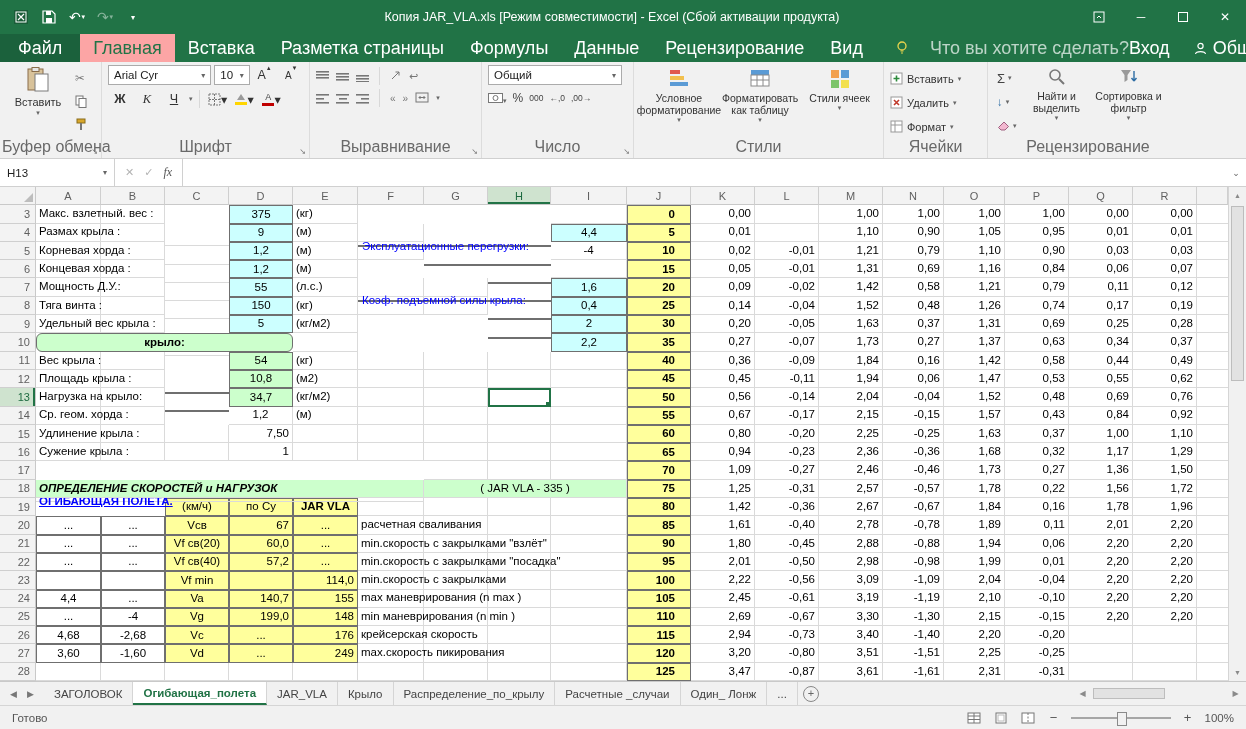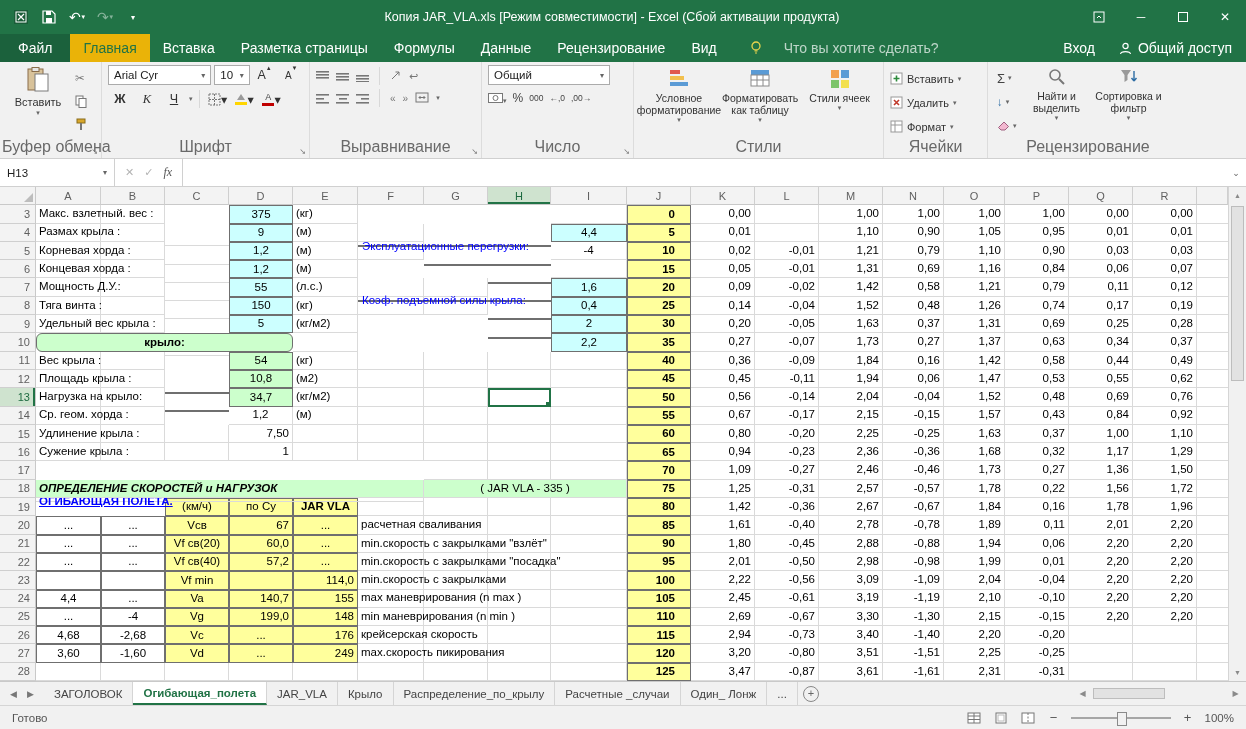--- a/index.html
+++ b/index.html
@@ -11,25 +11,25 @@
   .titlebar{height:34px;background:#217346;color:#fff;display:flex;align-items:center;flex:0 0 auto;}
   .qat{display:flex;align-items:center;gap:2px;padding-left:8px;}
   .qbtn{width:26px;height:26px;display:flex;align-items:center;justify-content:center;font-size:14px;color:#fff;}
   .qbtn .arr{font-size:7px;margin-left:1px;}
   .dim{opacity:.45;}
   .title-text{flex:1;text-align:center;font-size:12.5px;white-space:nowrap;overflow:hidden;}
   .capbtns{display:flex;height:100%;}
   .cap{width:42px;height:100%;display:flex;align-items:center;justify-content:center;font-size:12px;color:#fff;}
 
   
-  .tabrow{height:28px;background:#217346;display:flex;align-items:stretch;color:#fff;font-size:14px;flex:0 0 auto;}
+  .tabrow{height:28px;background:#217346;display:flex;align-items:stretch;color:#fff;font-size:18px;flex:0 0 auto;}
   .file-tab{background:#1b613c;padding:0 18px;display:flex;align-items:center;}
   .rtab-strip{display:flex;}
   .rtab{padding:0 13px;display:flex;align-items:center;white-space:nowrap;}
-  .rtab.active{background:#eab308;color:#217346;}
+  .rtab.active{background:#fca5a5;color:#217346;}
   .tellme{display:flex;align-items:center;gap:22px;color:rgba(255,255,255,.7);padding-left:20px;white-space:nowrap;}
   .tabrow-right{margin-left:auto;display:flex;align-items:center;gap:24px;padding-right:14px;white-space:nowrap;justify-content:flex-end;}
   .share{display:flex;align-items:center;gap:6px;}
 
   
   .ribbon{height:96px;background:#f1f1f1;border-bottom:1px solid #d0d0d0;display:flex;align-items:stretch;padding:0 2px;flex:0 0 auto;}
   .rgroup{position:relative;display:flex;flex-direction:column;padding:3px 6px 15px 6px;border-right:1px solid #dcdcdc;box-sizing:border-box;}
   .rgroup-label{position:absolute;left:0;right:0;bottom:2px;text-align:center;font-size:16px;color:#696969;white-space:nowrap;}
   .launcher{position:absolute;right:3px;bottom:2px;font-size:8px;color:#777;}
   .rg-content{flex:1;display:flex;gap:4px;}
@@ -310,21 +310,21 @@
               <path d="M4 5.5 H10 M4 5.5 l1.5 -1.5 M4 5.5 l1.5 1.5 M10 5.5 l-1.5 -1.5 M10 5.5 l-1.5 1.5" stroke="#777" fill="none"></path>
             </svg></span>
         <span class="arr" style="font-size:7px;color:#666">▾</span>
       </div>
       <span class="rgroup-label">Выравнивание</span>
       <span class="launcher">↘</span>
     </div>
 
     <div class="rgroup" style="width:152px">
       <div class="frow">
-        <div class="combo" style="width:122px">
+        <div class="combo" style="width:134px">
             <span>Общий</span>
             <span class="arr">▾</span>
           </div>
       </div>
       <div class="frow" style="gap:6px">
         <span><svg width="15" height="10" viewBox="0 0 15 10">
               <rect x="0.5" y="0.5" width="14" height="9" fill="#fff" stroke="#777"></rect>
               <circle cx="7.5" cy="5" r="2.5" fill="none" stroke="#777"></circle>
             </svg><span class="arr" style="font-size:7px;color:#666">▾</span></span>
         <span style="color:#444;font-size:12px">%</span>

